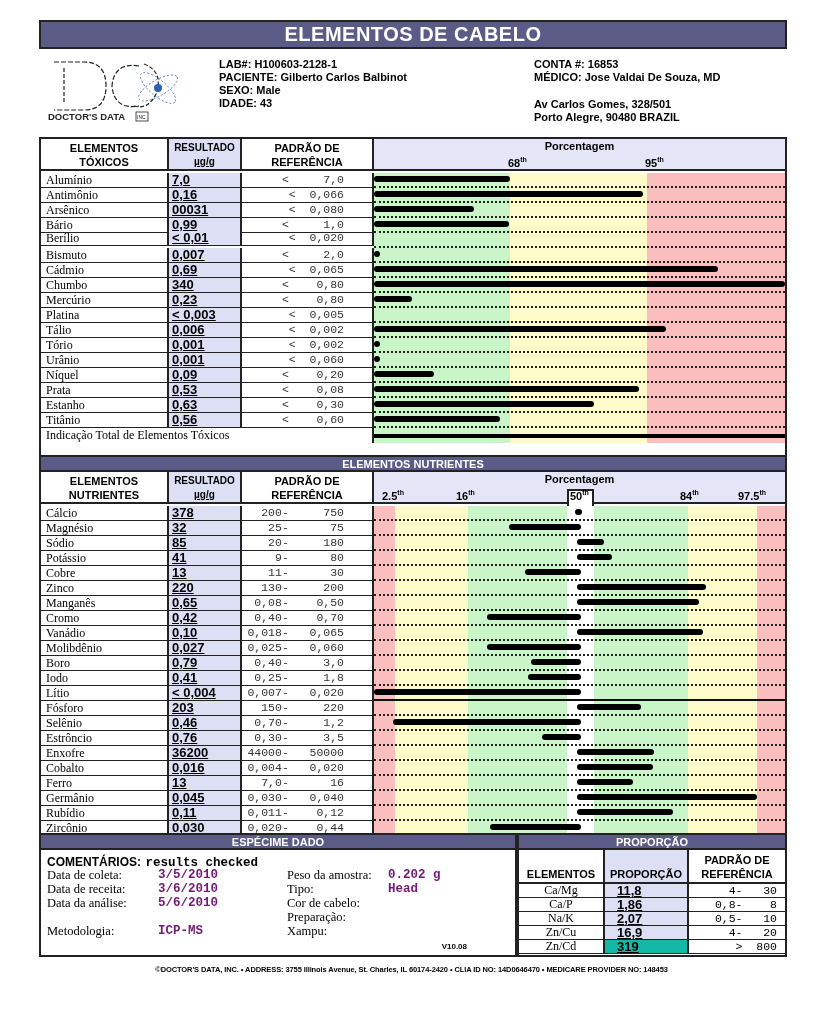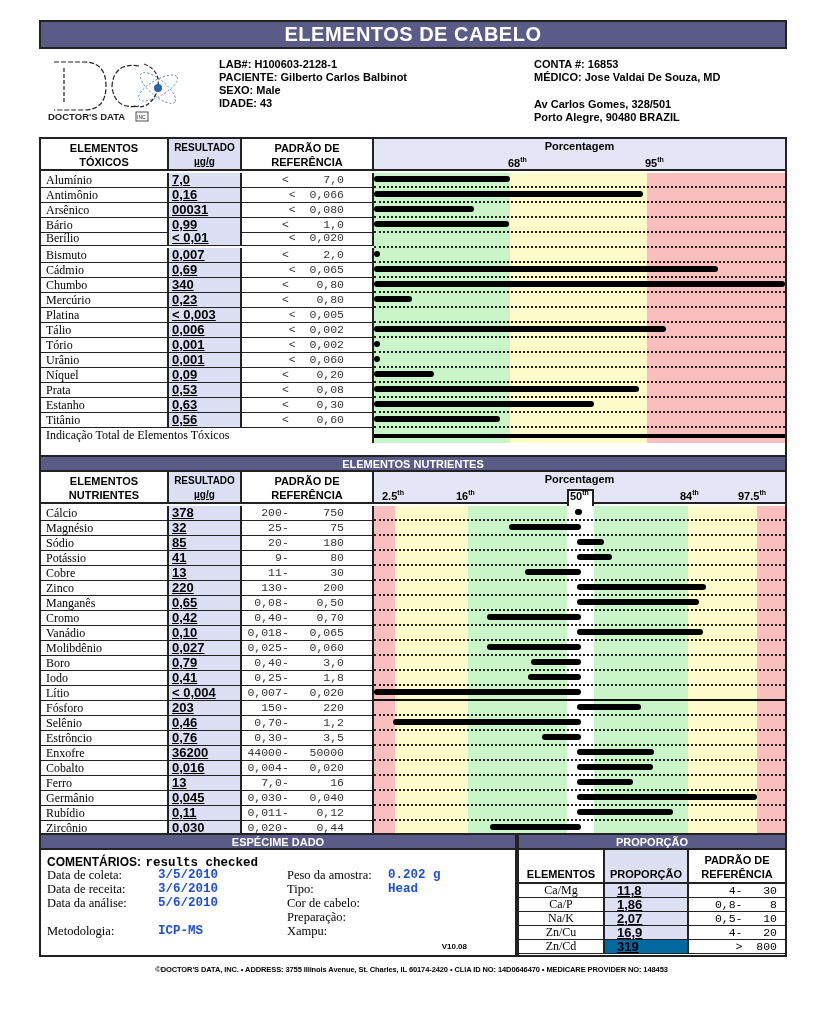--- a/index.html
+++ b/index.html
@@ -20,21 +20,21 @@
   .cell.res { left: 128px; width: 73px; background: #dde0f5; font-weight: bold; padding-left: 3px; font-size: 13px; text-decoration: underline; }
   .cell.ref { left: 201px; width: 132px; font-family: "Liberation Mono", monospace; text-align: right; padding-right: 28px; font-size: 11.5px; color: #333; }
   .chart { position: absolute; left: 333px; width: 411px; }
   .zone { position: absolute; top: 0; bottom: 0; }
   .dotline { position: absolute; left: 0; right: 0; height: 0; border-top: 2px dotted #222; }
   .bar { position: absolute; height: 6px; background: #000; border-radius: 3px; }
   .chart-head { position: absolute; top: 0; height: 32px; background: #e4e6f8; border-bottom: 2px solid #222; font-size: 11px; font-weight: bold; }
   .pctl { position: absolute; top: 17px; font-size: 11px; font-weight: bold; }
   .pctl sup { font-size: 7px; }
   .spec-label { font-family: "Liberation Serif", serif; font-size: 12.5px; position: absolute; white-space: nowrap; }
-  .spec-val { font-family: "Liberation Mono", monospace; font-size: 12.5px; font-weight: bold; position: absolute; white-space: nowrap; color: #1d4ed8; }
+  .spec-val { font-family: "Liberation Mono", monospace; font-size: 12.5px; font-weight: bold; position: absolute; white-space: nowrap; color: #701a75; }
   .ratio-row { position: absolute; height: 14px; left: 0; width: 266px; }
   .ratio-row .c { position: absolute; top: 0; height: 14px; border-right: 2px solid #222; border-bottom: 1px solid #222; font-size: 12px; line-height: 13px; }
   .footer { position: absolute; left: 0; width: 823px; top: 965px; text-align: center; font-size: 7.5px; font-weight: bold; letter-spacing: -0.1px; }
 </style>
 </head>
 <body>
 
 <div class="title-bar">ELEMENTOS DE CABELO</div>
 
 <div class="logo">
@@ -463,19 +463,19 @@
         <div class="c" style="left: 86px; width: 84px; background: rgb(221, 224, 245); font-weight: bold; font-size: 13px; padding-left: 12px; text-decoration: underline;">2,07</div>
         <div class="c" style="left: 170px; width: 96px; border-right: none; text-align: right; padding-right: 8px; font-family: &quot;Liberation Mono&quot;, monospace; font-size: 11.5px; white-space: pre;">0,5-   10</div>
       </div>
       <div class="ratio-row" style="top: 76px;">
         <div class="c" style="left: 0px; width: 86px; text-align: center; font-family: &quot;Liberation Serif&quot;, serif;">Zn/Cu</div>
         <div class="c" style="left: 86px; width: 84px; background: rgb(221, 224, 245); font-weight: bold; font-size: 13px; padding-left: 12px; text-decoration: underline;">16,9</div>
         <div class="c" style="left: 170px; width: 96px; border-right: none; text-align: right; padding-right: 8px; font-family: &quot;Liberation Mono&quot;, monospace; font-size: 11.5px; white-space: pre;">4-   20</div>
       </div>
       <div class="ratio-row" style="top: 90px;">
         <div class="c" style="left: 0px; width: 86px; text-align: center; font-family: &quot;Liberation Serif&quot;, serif;">Zn/Cd</div>
-        <div class="c" style="left: 86px; width: 84px; background: #0369a1; font-weight: bold; font-size: 13px; padding-left: 12px; text-decoration: underline;">319</div>
+        <div class="c" style="left: 86px; width: 84px; background: #14b8a6; font-weight: bold; font-size: 13px; padding-left: 12px; text-decoration: underline;">319</div>
         <div class="c" style="left: 170px; width: 96px; border-right: none; text-align: right; padding-right: 8px; font-family: &quot;Liberation Mono&quot;, monospace; font-size: 11.5px; white-space: pre;">&gt;  800</div>
       </div>
     </div>
 </div>
 
 <div class="footer">©DOCTOR'S DATA, INC. • ADDRESS: 3755 Illinois Avenue, St. Charles, IL 60174-2420 • CLIA ID NO: 14D0646470 • MEDICARE PROVIDER NO: 148453</div>
 
 </body></html>

